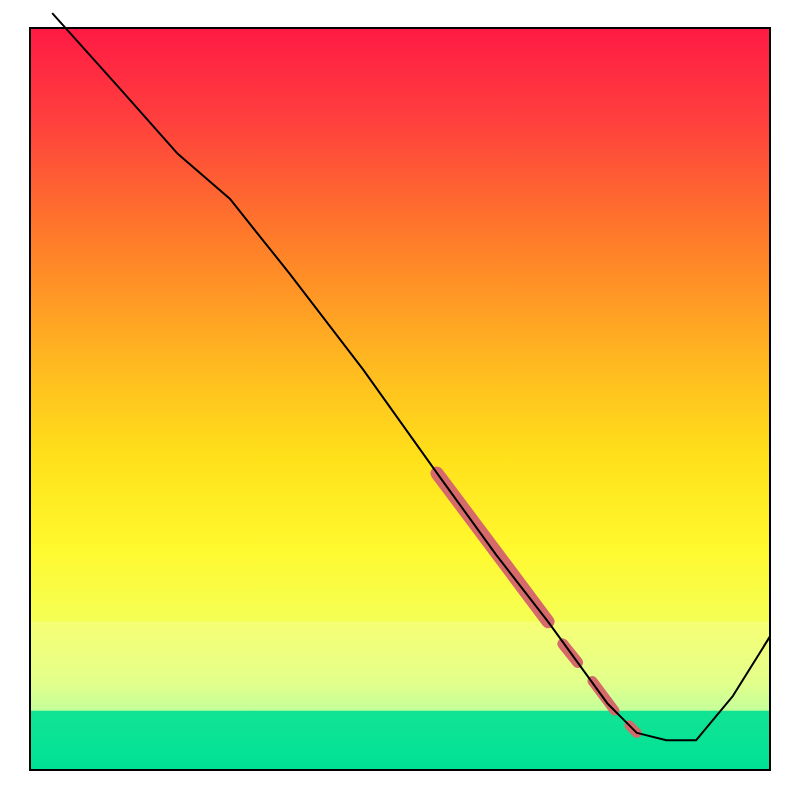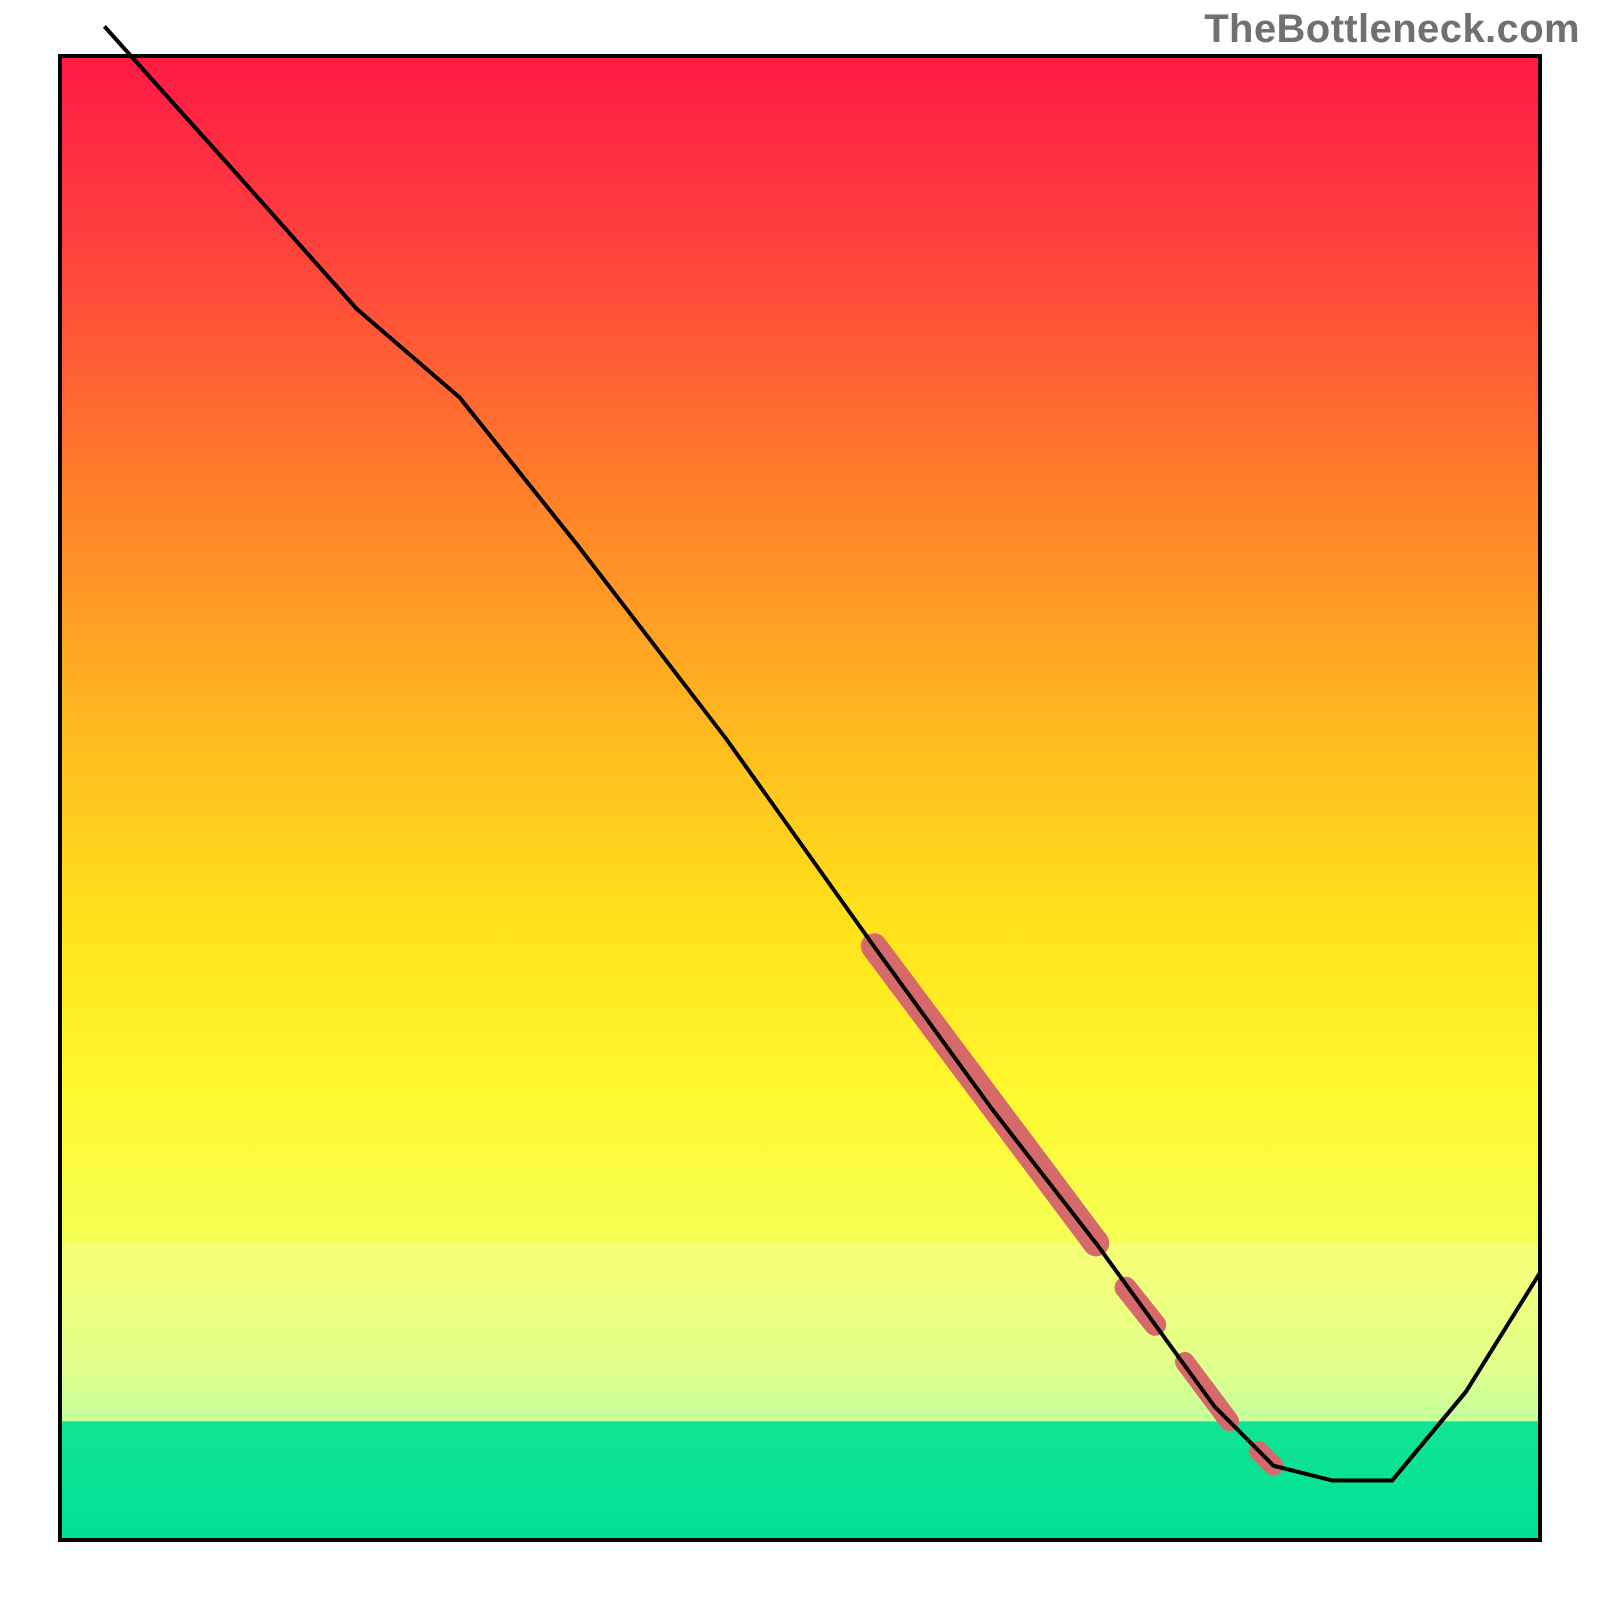--- a/index.html
+++ b/index.html
@@ -27,21 +27,20 @@
     font-weight: 600;
     color: #707070;
     letter-spacing: 0.2px;
     user-select: none;
   }
 </style>
 </head>
 <body>
 
 <div class="chart-wrap">
-  <div class="watermark">TheBottleneck.com</div>
 
   <svg id="chart-svg" width="800" height="800" viewBox="0 0 800 800">
     <defs>
       <linearGradient id="bg-grad" x1="0" y1="0" x2="0" y2="1">
           <stop offset="0%" stop-color="#ff1a44"></stop>
           <stop offset="12%" stop-color="#ff3e3e"></stop>
           <stop offset="28.000000000000004%" stop-color="#ff7a2a"></stop>
           <stop offset="45%" stop-color="#ffb820"></stop>
           <stop offset="57.99999999999999%" stop-color="#ffe11a"></stop>
           <stop offset="70%" stop-color="#fff92e"></stop>

